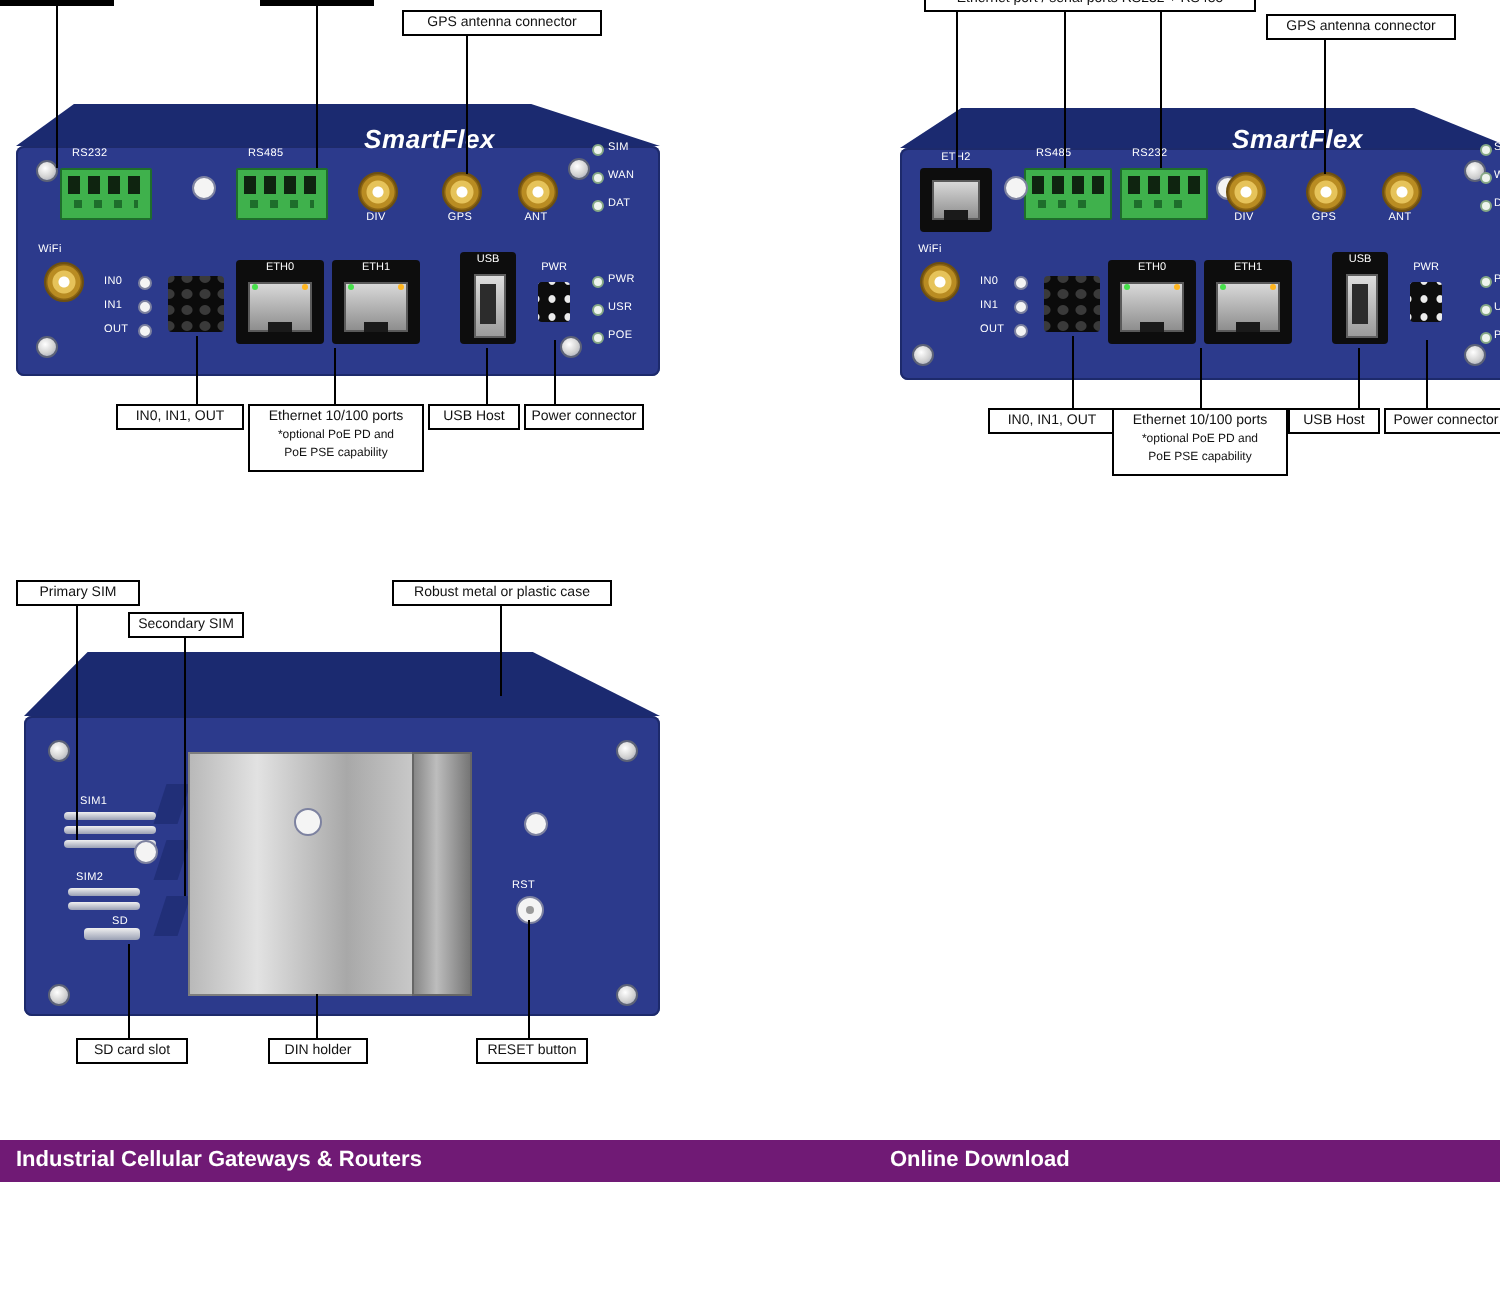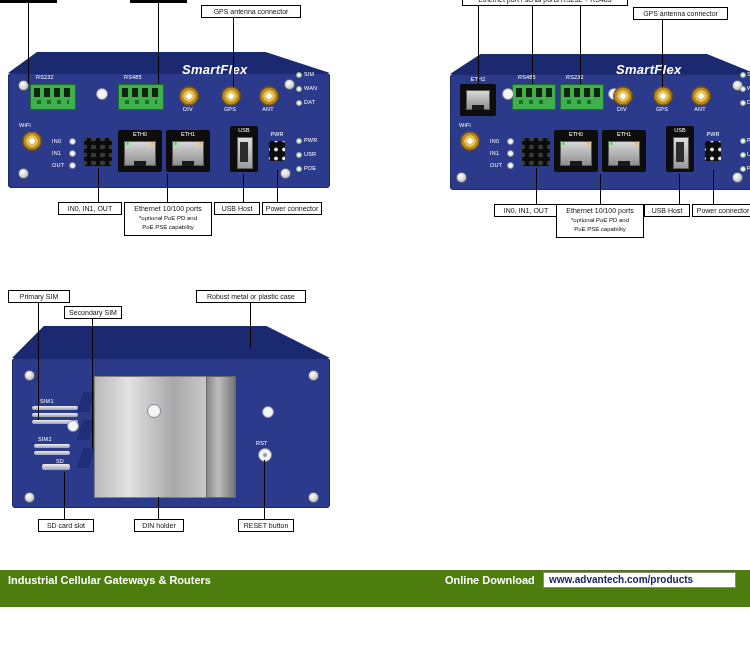--- a/index.html
+++ b/index.html
@@ -45,21 +45,21 @@
   
   .secbar{position:absolute;left:0;width:750px;height:22px;background:#e8e8e8}
   .secbar .t{position:absolute;left:8px;top:3px;font-size:14px;font-weight:bold;color:#4d4d4d;letter-spacing:.4px}
   .slat{position:absolute;height:4px;border-radius:2px;background:linear-gradient(180deg,#f0f0f0,#9aa0b4)}
   .rib{position:absolute;width:12px;height:20px;background:#212f78;transform:skewX(-18deg)}
   .dinplate{position:absolute;border:1px solid #7e7e7e;
             background:linear-gradient(90deg,#b9b9b9,#e2e2e2 30%,#a8a8a8 70%,#c9c9c9)}
   .dinclip{position:absolute;border:1px solid #666;
            background:linear-gradient(90deg,#878787,#bdbdbd 40%,#767676)}
   
-  .footer{position:absolute;left:0;top:570px;width:750px;height:37px;background:#4d7c0f}
+  .footer{position:absolute;left:0;top:570px;width:750px;height:21px;background:#701a75}
   .footer .ft{position:absolute;left:8px;top:0;line-height:21px;color:#fff;font-size:11px;font-weight:bold}
   .footer .dl{position:absolute;left:445px;top:0;width:95px;text-align:left;line-height:21px;color:#fff;font-size:11px;font-weight:bold}
   .footer .url{position:absolute;left:543px;top:2px;width:193px;height:16px;background:#fff;border:1px solid #8a8a8a;
                box-sizing:border-box;line-height:14px;padding-left:5px;color:#17266b;font-size:10px;font-weight:bold}
 </style>
 </head>
 <body>
 
 <div class="page">
 
@@ -319,16 +319,15 @@
   <div class="vline" style="left:64px;top:472px;height:47px"></div>
   <div class="vline" style="left:158px;top:497px;height:22px"></div>
   <div class="vline" style="left:264px;top:460px;height:59px"></div>
   <div class="callout" style="left:38px;top:519px;width:56px">SD card slot</div>
   <div class="callout" style="left:134px;top:519px;width:50px">DIN holder</div>
   <div class="callout" style="left:238px;top:519px;width:56px">RESET button</div>
 
   <div class="footer">
     <div class="ft">Industrial Cellular Gateways &amp; Routers</div>
     <div class="dl">Online Download</div>
-    <div class="url">www.advantech.com/products</div>
   </div>
 
 </div>
 
 </body></html>

